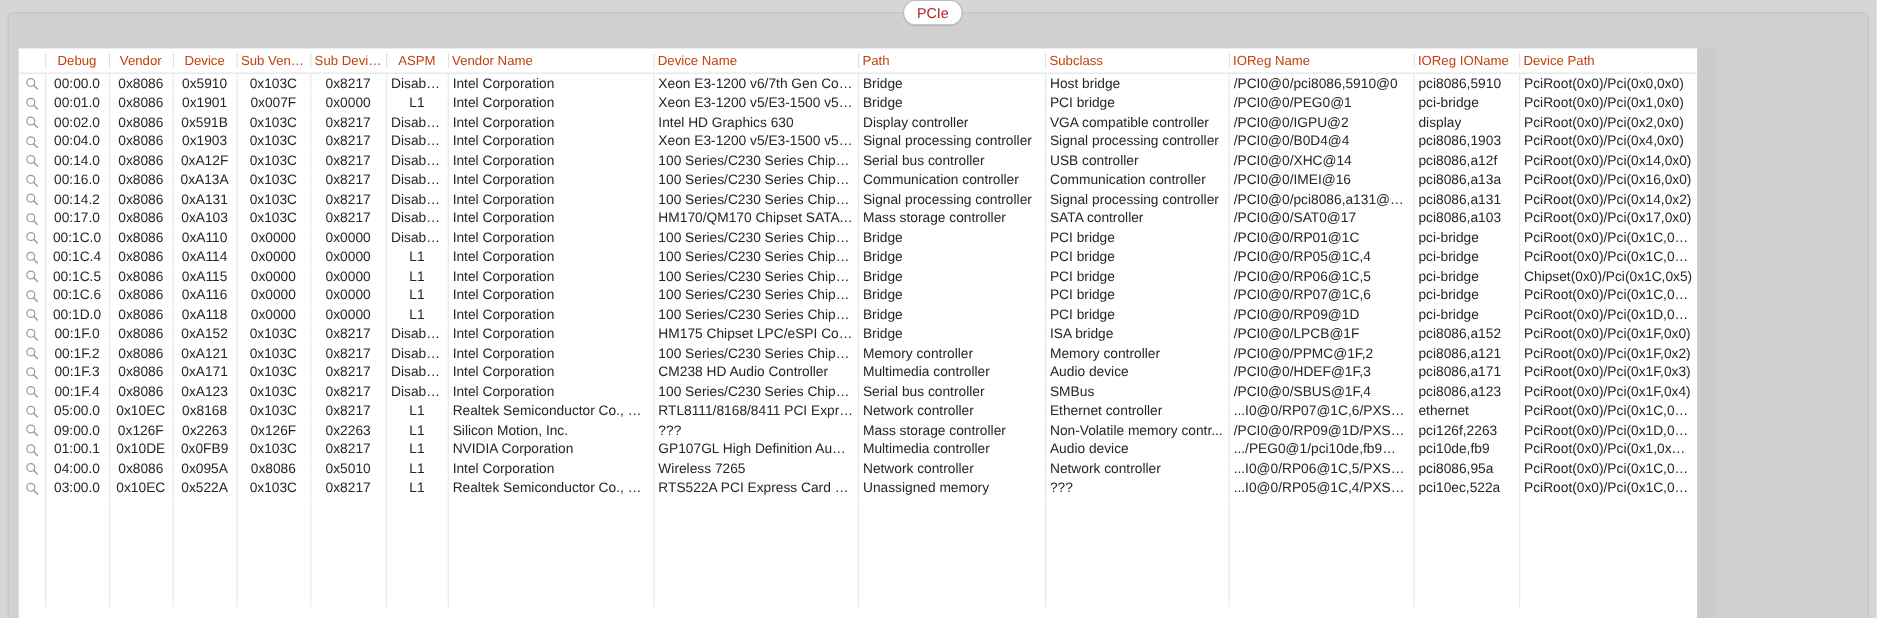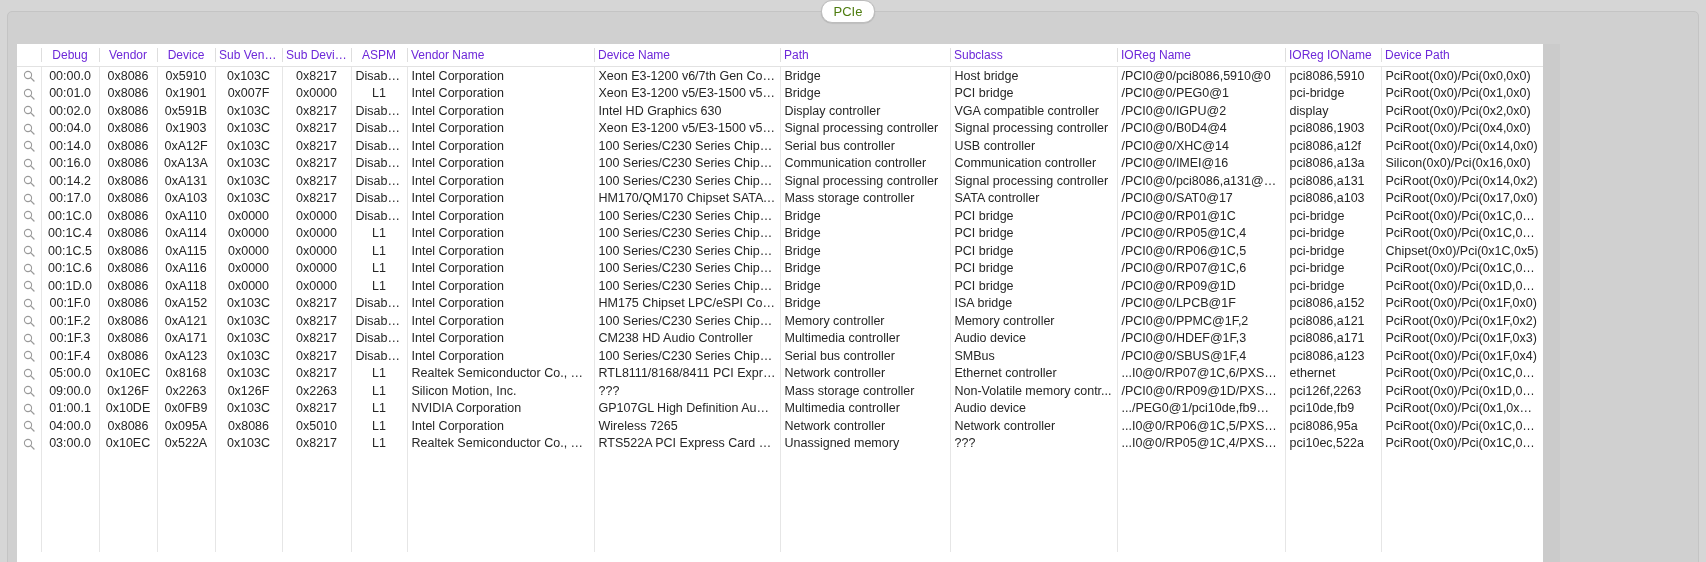--- a/index.html
+++ b/index.html
@@ -12,34 +12,34 @@
   }
   .groupbox {
     position: absolute; left: 7px; top: 11px; width: 1692px; height: 560px;
     background: #d0d0d0; border: 1px solid #c4c4c4; border-radius: 5px;
     box-sizing: border-box;
   }
   .group-title {
     position: absolute; left: 821px; top: 0px; width: 52px; height: 21px;
     background: #ffffff; border: 1px solid #bdbdbd; border-radius: 11px;
     box-shadow: 0 0.5px 1px rgba(0,0,0,0.15);
-    text-align: center; line-height: 21px; font-size: 13px; color: #4d7c0f;
+    text-align: center; line-height: 21px; font-size: 13px; color: #b91c1c;
     z-index: 2;
   }
   .table-wrap {
     position: absolute; left: 17px; top: 44px; width: 1526px; height: 518px;
     background: #ffffff; overflow: hidden;
   }
   .scroll-gutter {
     position: absolute; left: 1543px; top: 44px; width: 17px; height: 518px;
     background: #cbcbcb;
   }
   table { border-collapse: collapse; table-layout: fixed; width: 1526px; }
   th {
-    height: 22px; font-weight: normal; font-size: 12px; color: #6d28d9;
+    height: 22px; font-weight: normal; font-size: 12px; color: #c2410c;
     text-align: left; padding: 0 4px; white-space: nowrap; overflow: hidden;
     text-overflow: ellipsis; border-bottom: 1px solid #e2e2e2;
     position: relative;
   }
   th.c, td.c { text-align: center; }
   td.r { text-align: left; }
   th + th::before {
     content: ""; position: absolute; left: 0; top: 4px; height: 14px;
     border-left: 1px solid #dedede;
   }
@@ -233,21 +233,21 @@
     <td class="c" title="0xA13A">0xA13A</td>
     <td class="c" title="0x103C">0x103C</td>
     <td class="c" title="0x8217">0x8217</td>
     <td class="c" title="Disabled">Disabled</td>
     <td title="Intel Corporation">Intel Corporation</td>
     <td title="100 Series/C230 Series Chipset...">100 Series/C230 Series Chipset...</td>
     <td title="Communication controller">Communication controller</td>
     <td title="Communication controller">Communication controller</td>
     <td class="r" title="/PCI0@0/IMEI@16">/PCI0@0/IMEI@16</td>
     <td title="pci8086,a13a">pci8086,a13a</td>
-    <td title="PciRoot(0x0)/Pci(0x16,0x0)">Silicon(0x0)/Pci(0x16,0x0)</td>
+    <td title="PciRoot(0x0)/Pci(0x16,0x0)">PciRoot(0x0)/Pci(0x16,0x0)</td>
   </tr>
 
   <tr>
     <td class="c">
       <span class="mag">
         <svg width="12" height="12" viewBox="0 0 12 12">
                 <circle cx="5" cy="5" r="3.6" fill="none" stroke="#9a9a9a" stroke-width="1.1"></circle>
                 <line x1="7.6" y1="7.6" x2="11" y2="11" stroke="#9a9a9a" stroke-width="1.3" stroke-linecap="round"></line>
               </svg>
       </span>

